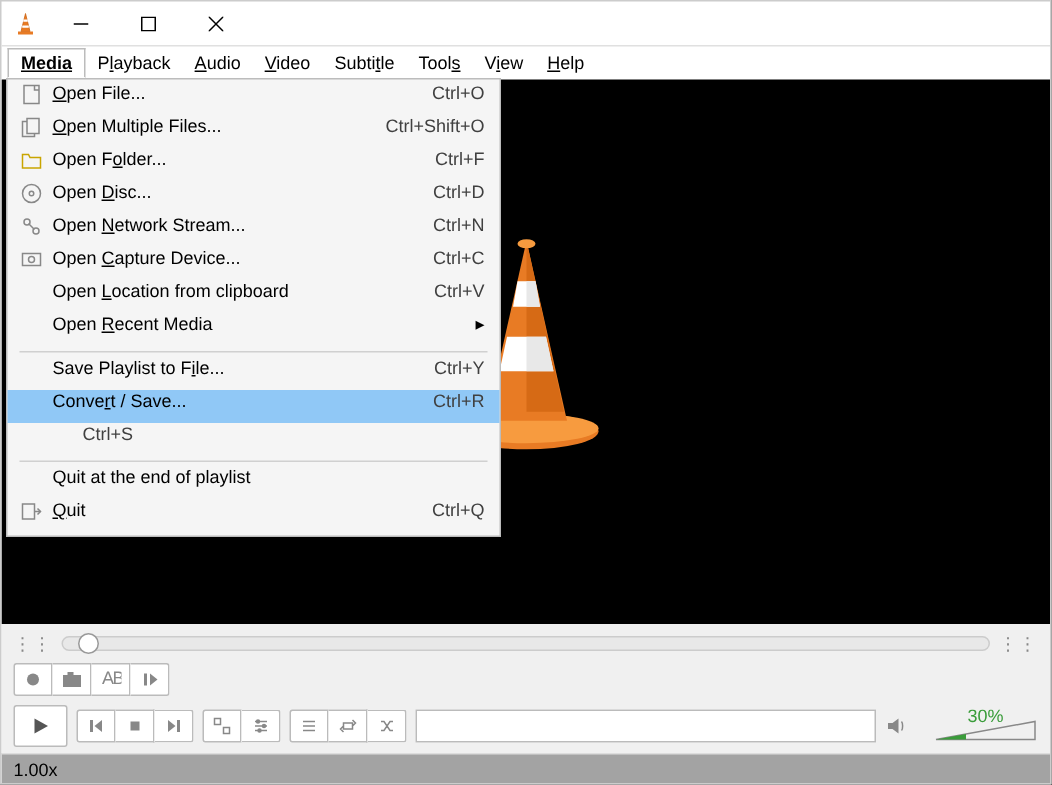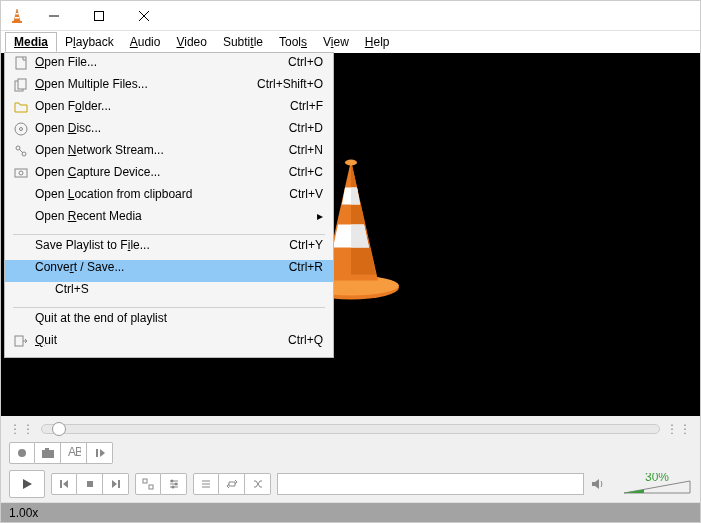--- a/index.html
+++ b/index.html
@@ -10,21 +10,21 @@
 .titlebar .winbtn { width: 45px; height: 30px; display: flex; align-items: center; justify-content: center; }
 .menubar { height: 22px; display: flex; align-items: center; padding: 0 4px; }
 .menubar .menu { padding: 2px 8px; }
 .menubar .menu.open { background: #fff; border: 1px solid #bcbcbc; border-bottom: 1px solid #fff; position: relative; z-index: 11; font-weight: bold; }
 .u { text-decoration: underline; }
 .content { flex: 1; background: #000; position: relative; overflow: hidden; }
 .dropdown { position: absolute; left: 4px; top: 52px; width: 330px; background: #f5f5f5; border: 1px solid #bcbcbc; z-index: 10; padding: 2px 0; }
 .mi { display: flex; height: 22px; padding: 0 10px 0 6px; }
 .mi .ic { width: 20px; height: 16px; display: flex; align-items: center; justify-content: center; margin-right: 4px; }
 .mi .lbl { flex: 1; white-space: nowrap; }
-.mi .sc { color: #000000; margin-left: 20px; }
+.mi .sc { color: #404040; margin-left: 20px; }
 .mi .arrow { margin-left: auto; }
 .mi.hl { background: #90c8f6; }
 .sep { height: 1px; background: #d0d0d0; margin: 3px 8px; }
 .cone { position: absolute; left: 50%; top: 50%; transform: translate(-50%, -55%); }
 .controls { background: #f0f0f0; padding: 6px 8px 4px; }
 .seek { display: flex; align-items: center; gap: 6px; margin-bottom: 6px; }
 .seekbar { flex: 1; height: 10px; background: #e8e8e8; border: 1px solid #ccc; border-radius: 5px; position: relative; }
 .seekbar .knob { position: absolute; left: 10px; top: -3px; width: 14px; height: 14px; background: #fff; border: 1px solid #999; border-radius: 50%; }
 .dots { color: #888; letter-spacing: 1px; }
 .row2 { display: flex; align-items: center; gap: 4px; margin-bottom: 6px; }

